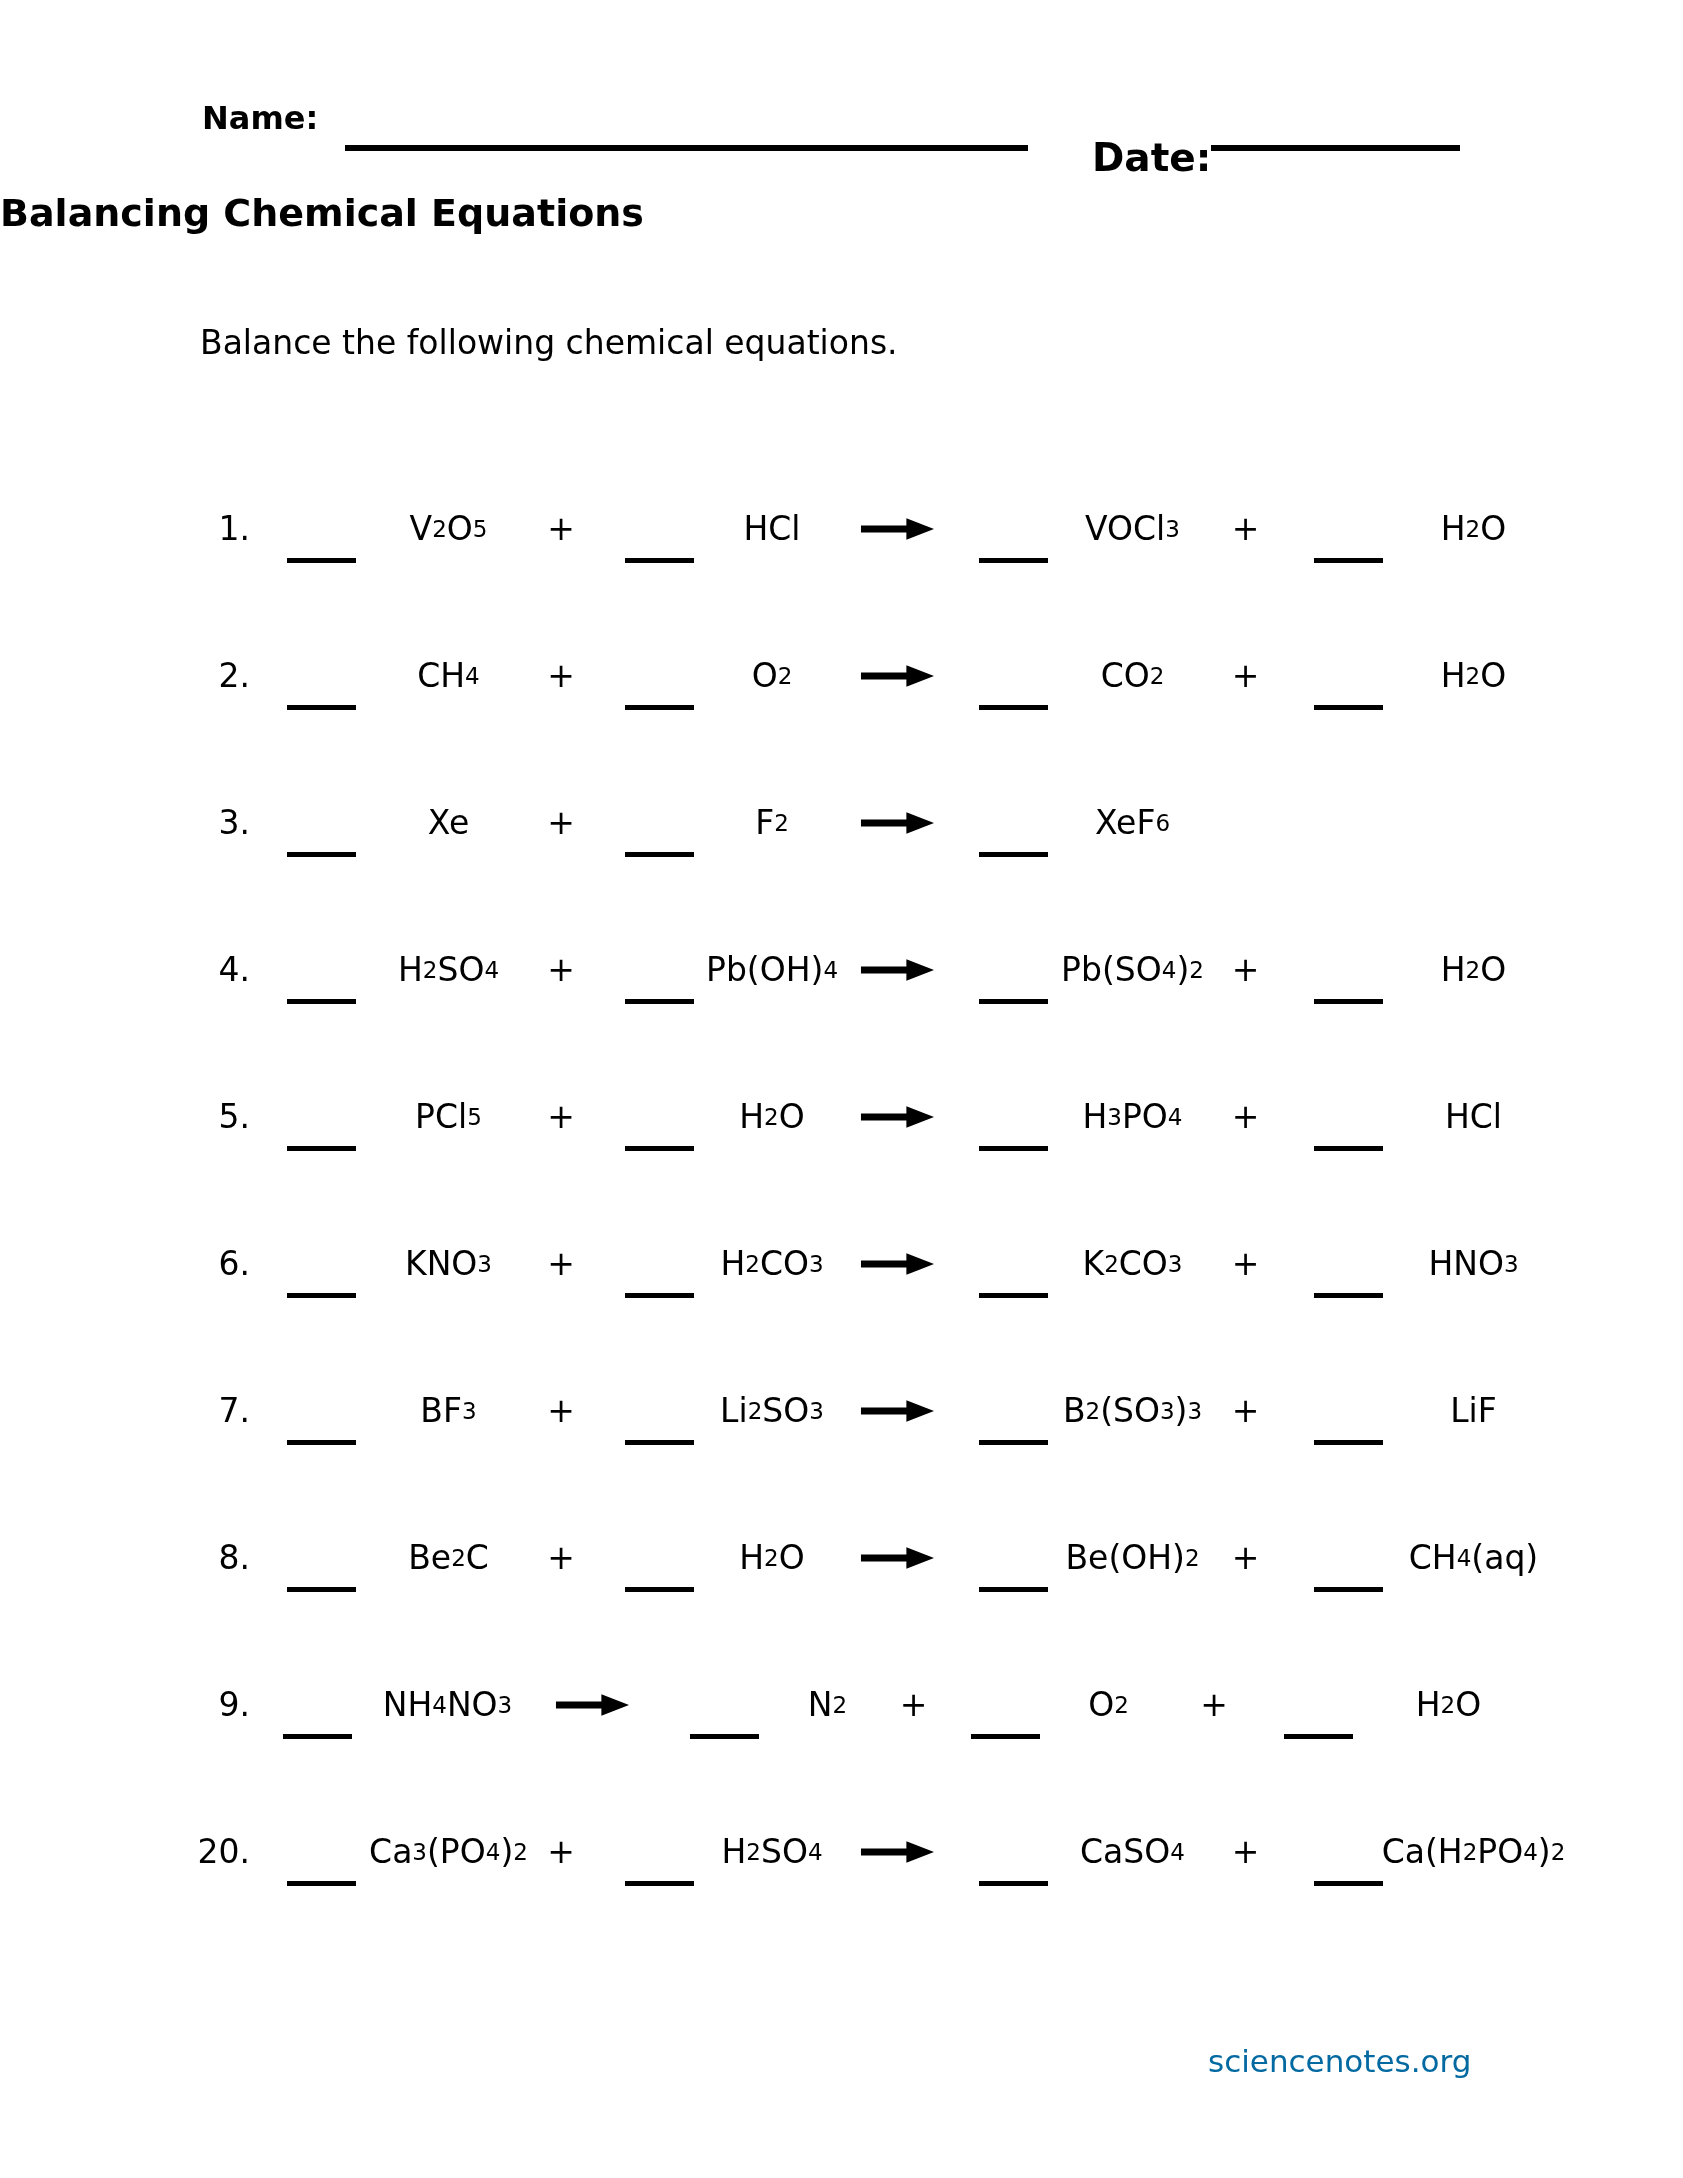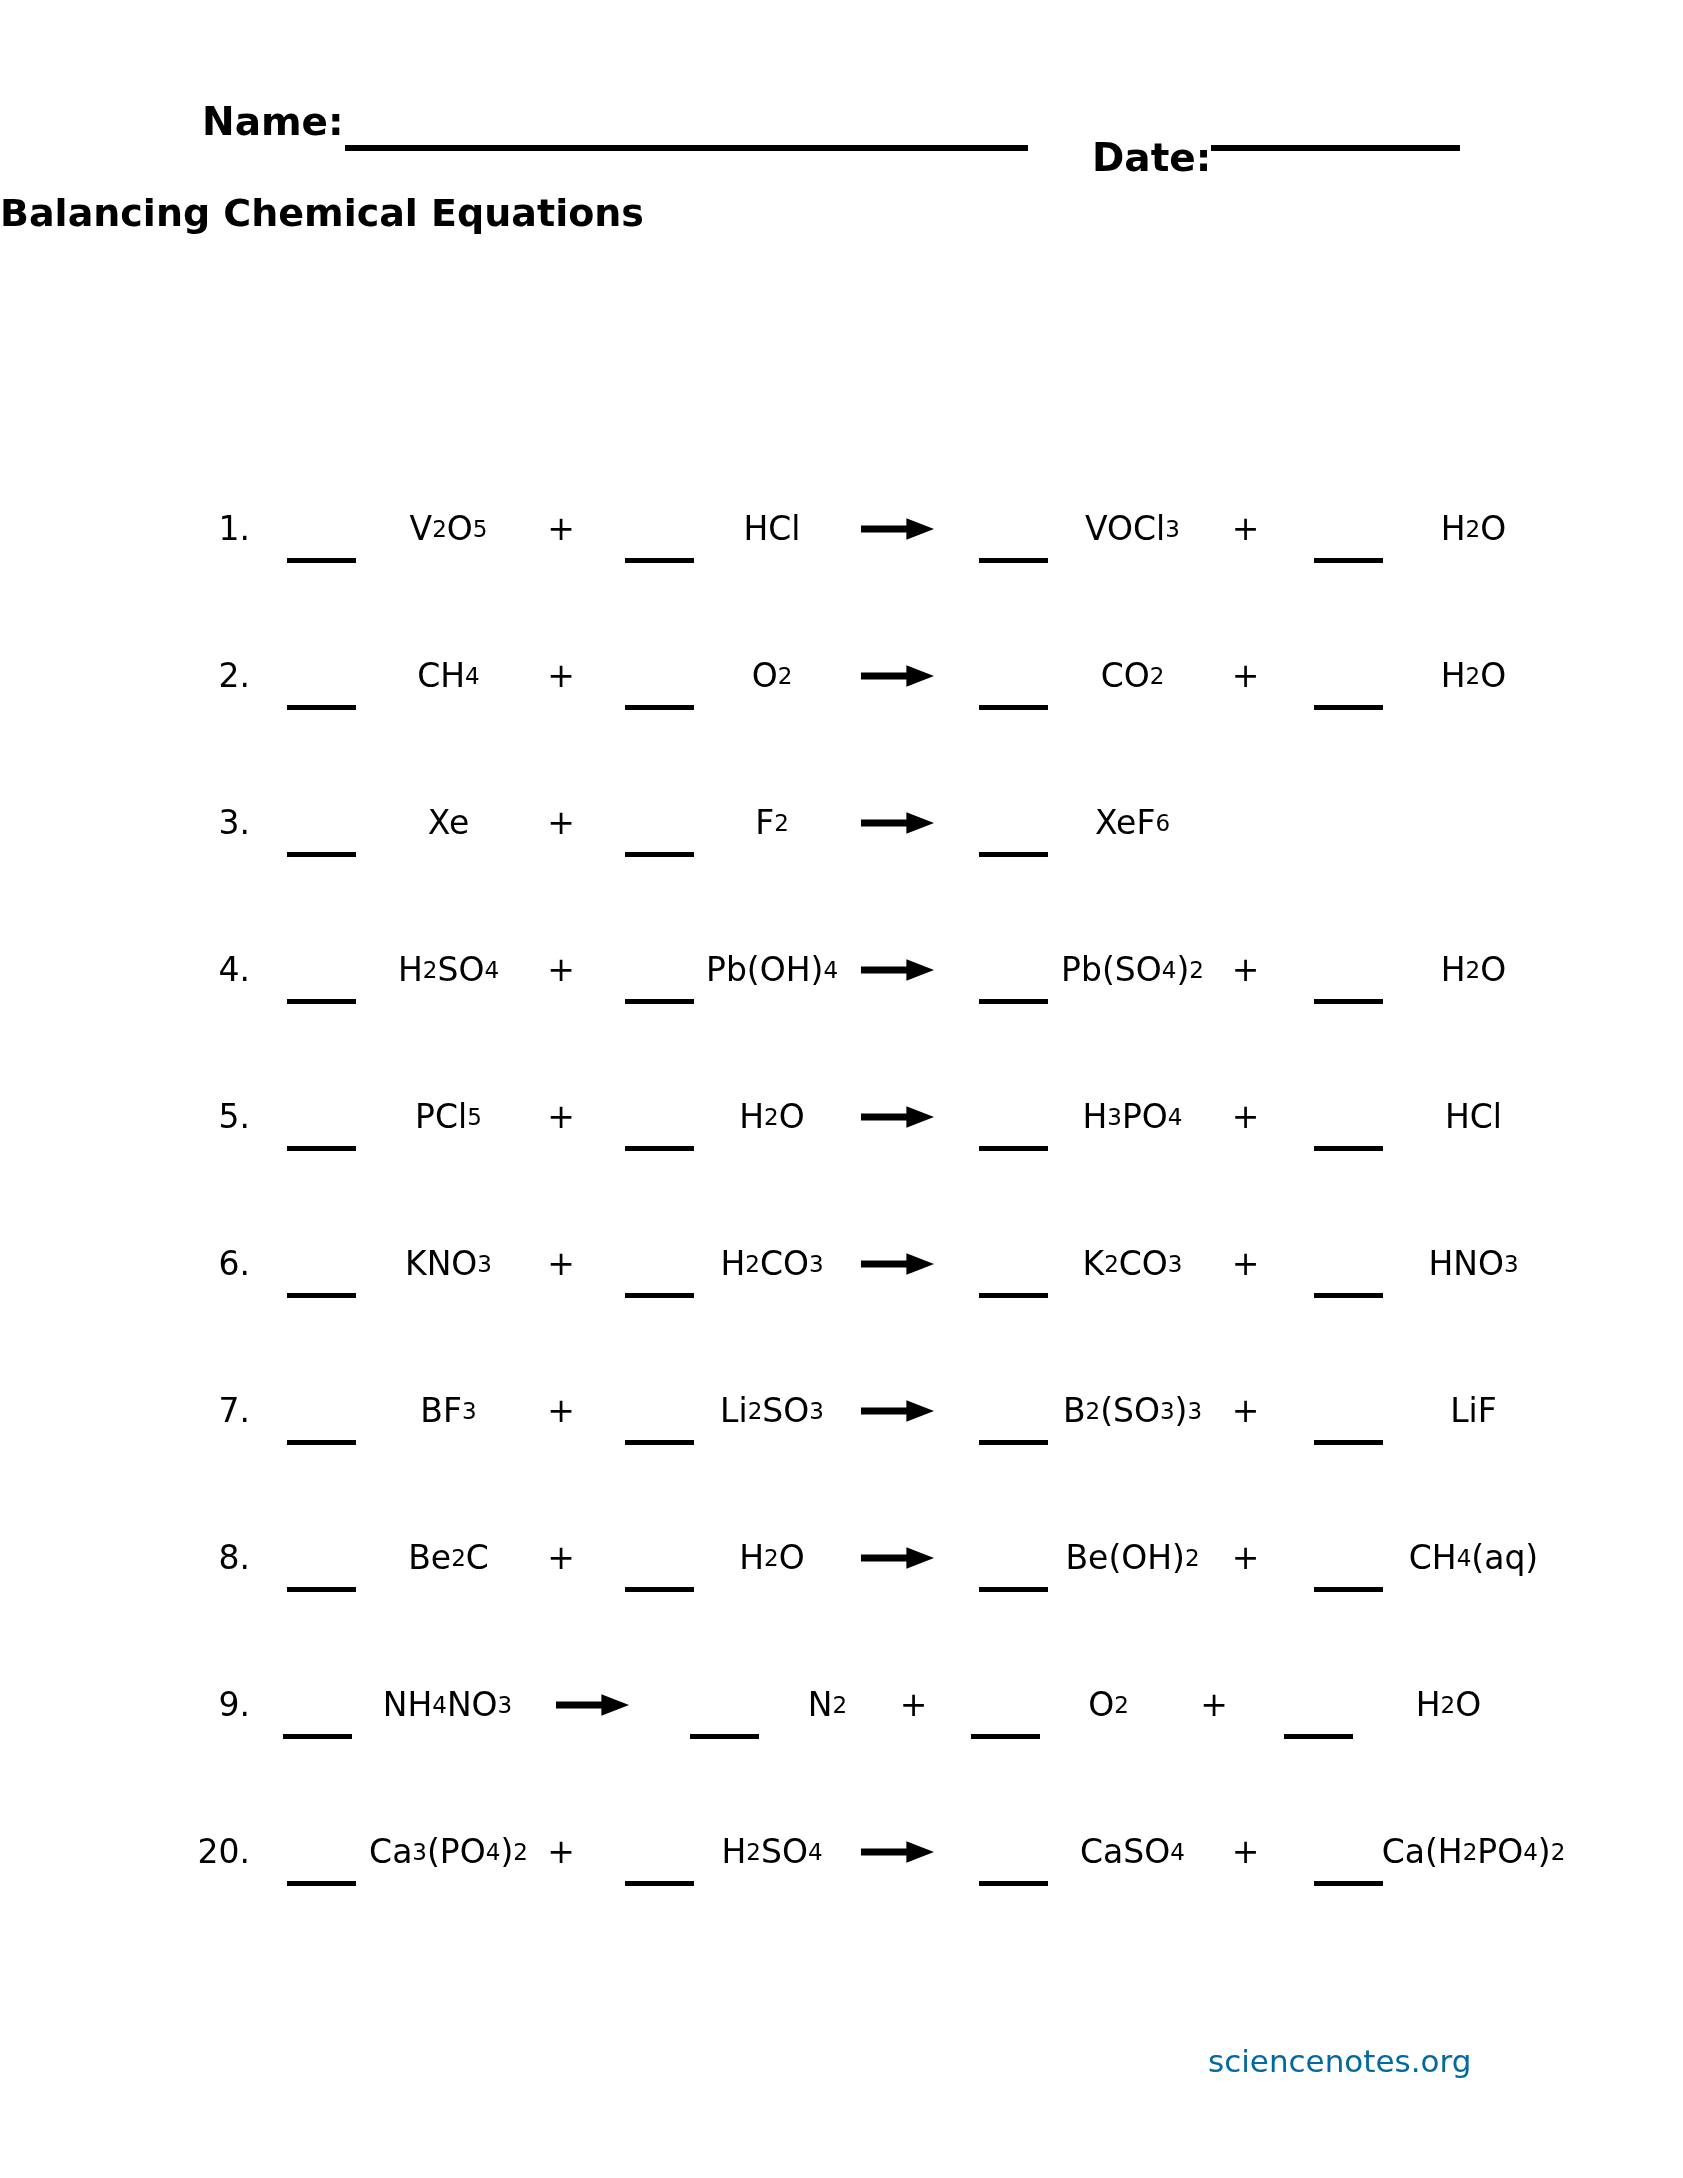--- a/index.html
+++ b/index.html
@@ -9,21 +9,21 @@
     height: 2178px;
     background: #ffffff;
     font-family: "DejaVu Sans", "Liberation Sans", sans-serif;
     color: #000000;
     overflow: hidden;
   }
 
   
   .name-label {
     position: absolute; left: 202px; top: 99px;
-    font-size: 39px; font-weight: bold;
+    font-size: 32px; font-weight: bold;
   }
   .name-line {
     position: absolute; left: 345px; top: 145px;
     width: 683px; height: 6px; background: #000;
   }
   .date-label {
     position: absolute; left: 1092px; top: 108px;
     font-size: 39px; font-weight: bold; margin-top: 27px;
   }
   .date-line {
@@ -79,20 +79,21 @@
 <div class="page">
 
   <div class="name-label">Name:</div>
   <div class="name-line"></div>
 
   <div class="date-label">Date:</div>
   <div class="date-line"></div>
 
   <div class="page-title">Balancing Chemical Equations</div>
 
+  <div class="instruction">Balance the following chemical equations.</div>
 
   <div class="equations">
       <div class="eq-row row-standard">
         <div class="cell eq-num">1.</div>
         <div class="cell">
           <span class="blank"></span>
         </div>
         <div class="cell formula">V<sub>2</sub>O<sub>5</sub></div>
         <div class="cell plus">+</div>
         <div class="cell">

